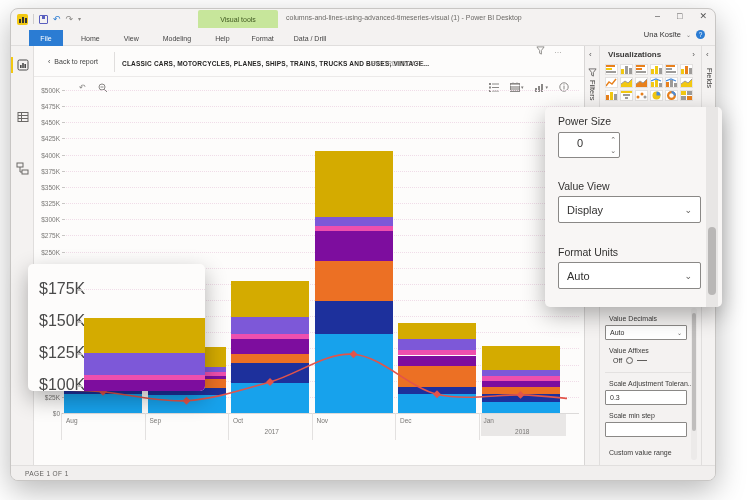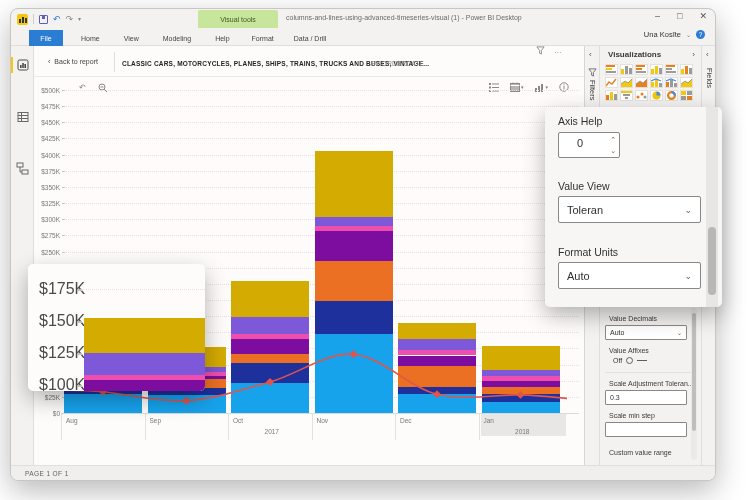--- a/index.html
+++ b/index.html
@@ -562,31 +562,31 @@
       <div class="big-grid" style="top: 121px;"></div>
       <div class="big-ylabel" style="top: 121px;">$100K</div>
       <div class="big-dash" style="top: 121px;"></div>
       <div class="big-seg" style="top: 115.88px; height: 11.12px; background: rgb(125, 13, 158);"></div>
       <div class="big-seg" style="top: 110.76px; height: 5.12px; background: rgb(238, 79, 174);"></div>
       <div class="big-seg" style="top: 89px; height: 21.76px; background: rgb(125, 88, 216);"></div>
       <div class="big-seg" style="top: 54.44px; height: 34.56px; background: rgb(212, 171, 0);"></div>
     </div>
 
   <div class="callout" id="callout-fmt">
-    <span class="co-label" style="top:8px">Axis Help</span>
+    <span class="co-label" style="top:8px">Power Size</span>
     <div class="spinbox">
       <span class="spin-val">0</span>
       <span class="spin-btns">
         <span>⌃</span>
         <span>⌄</span>
       </span>
     </div>
     <span class="co-label" style="top:73px">Value View</span>
     <div class="co-drop" style="top:89px">
-      <span>Toleran</span>
+      <span>Display</span>
         <span class="dd-caret">⌄</span>
     </div>
     <span class="co-label" style="top:139px">Format Units</span>
     <div class="co-drop" style="top:155px">
       <span>Auto</span>
         <span class="dd-caret">⌄</span>
     </div>
     <div class="co-scroll">
         <div class="co-thumb"></div>
       </div>

